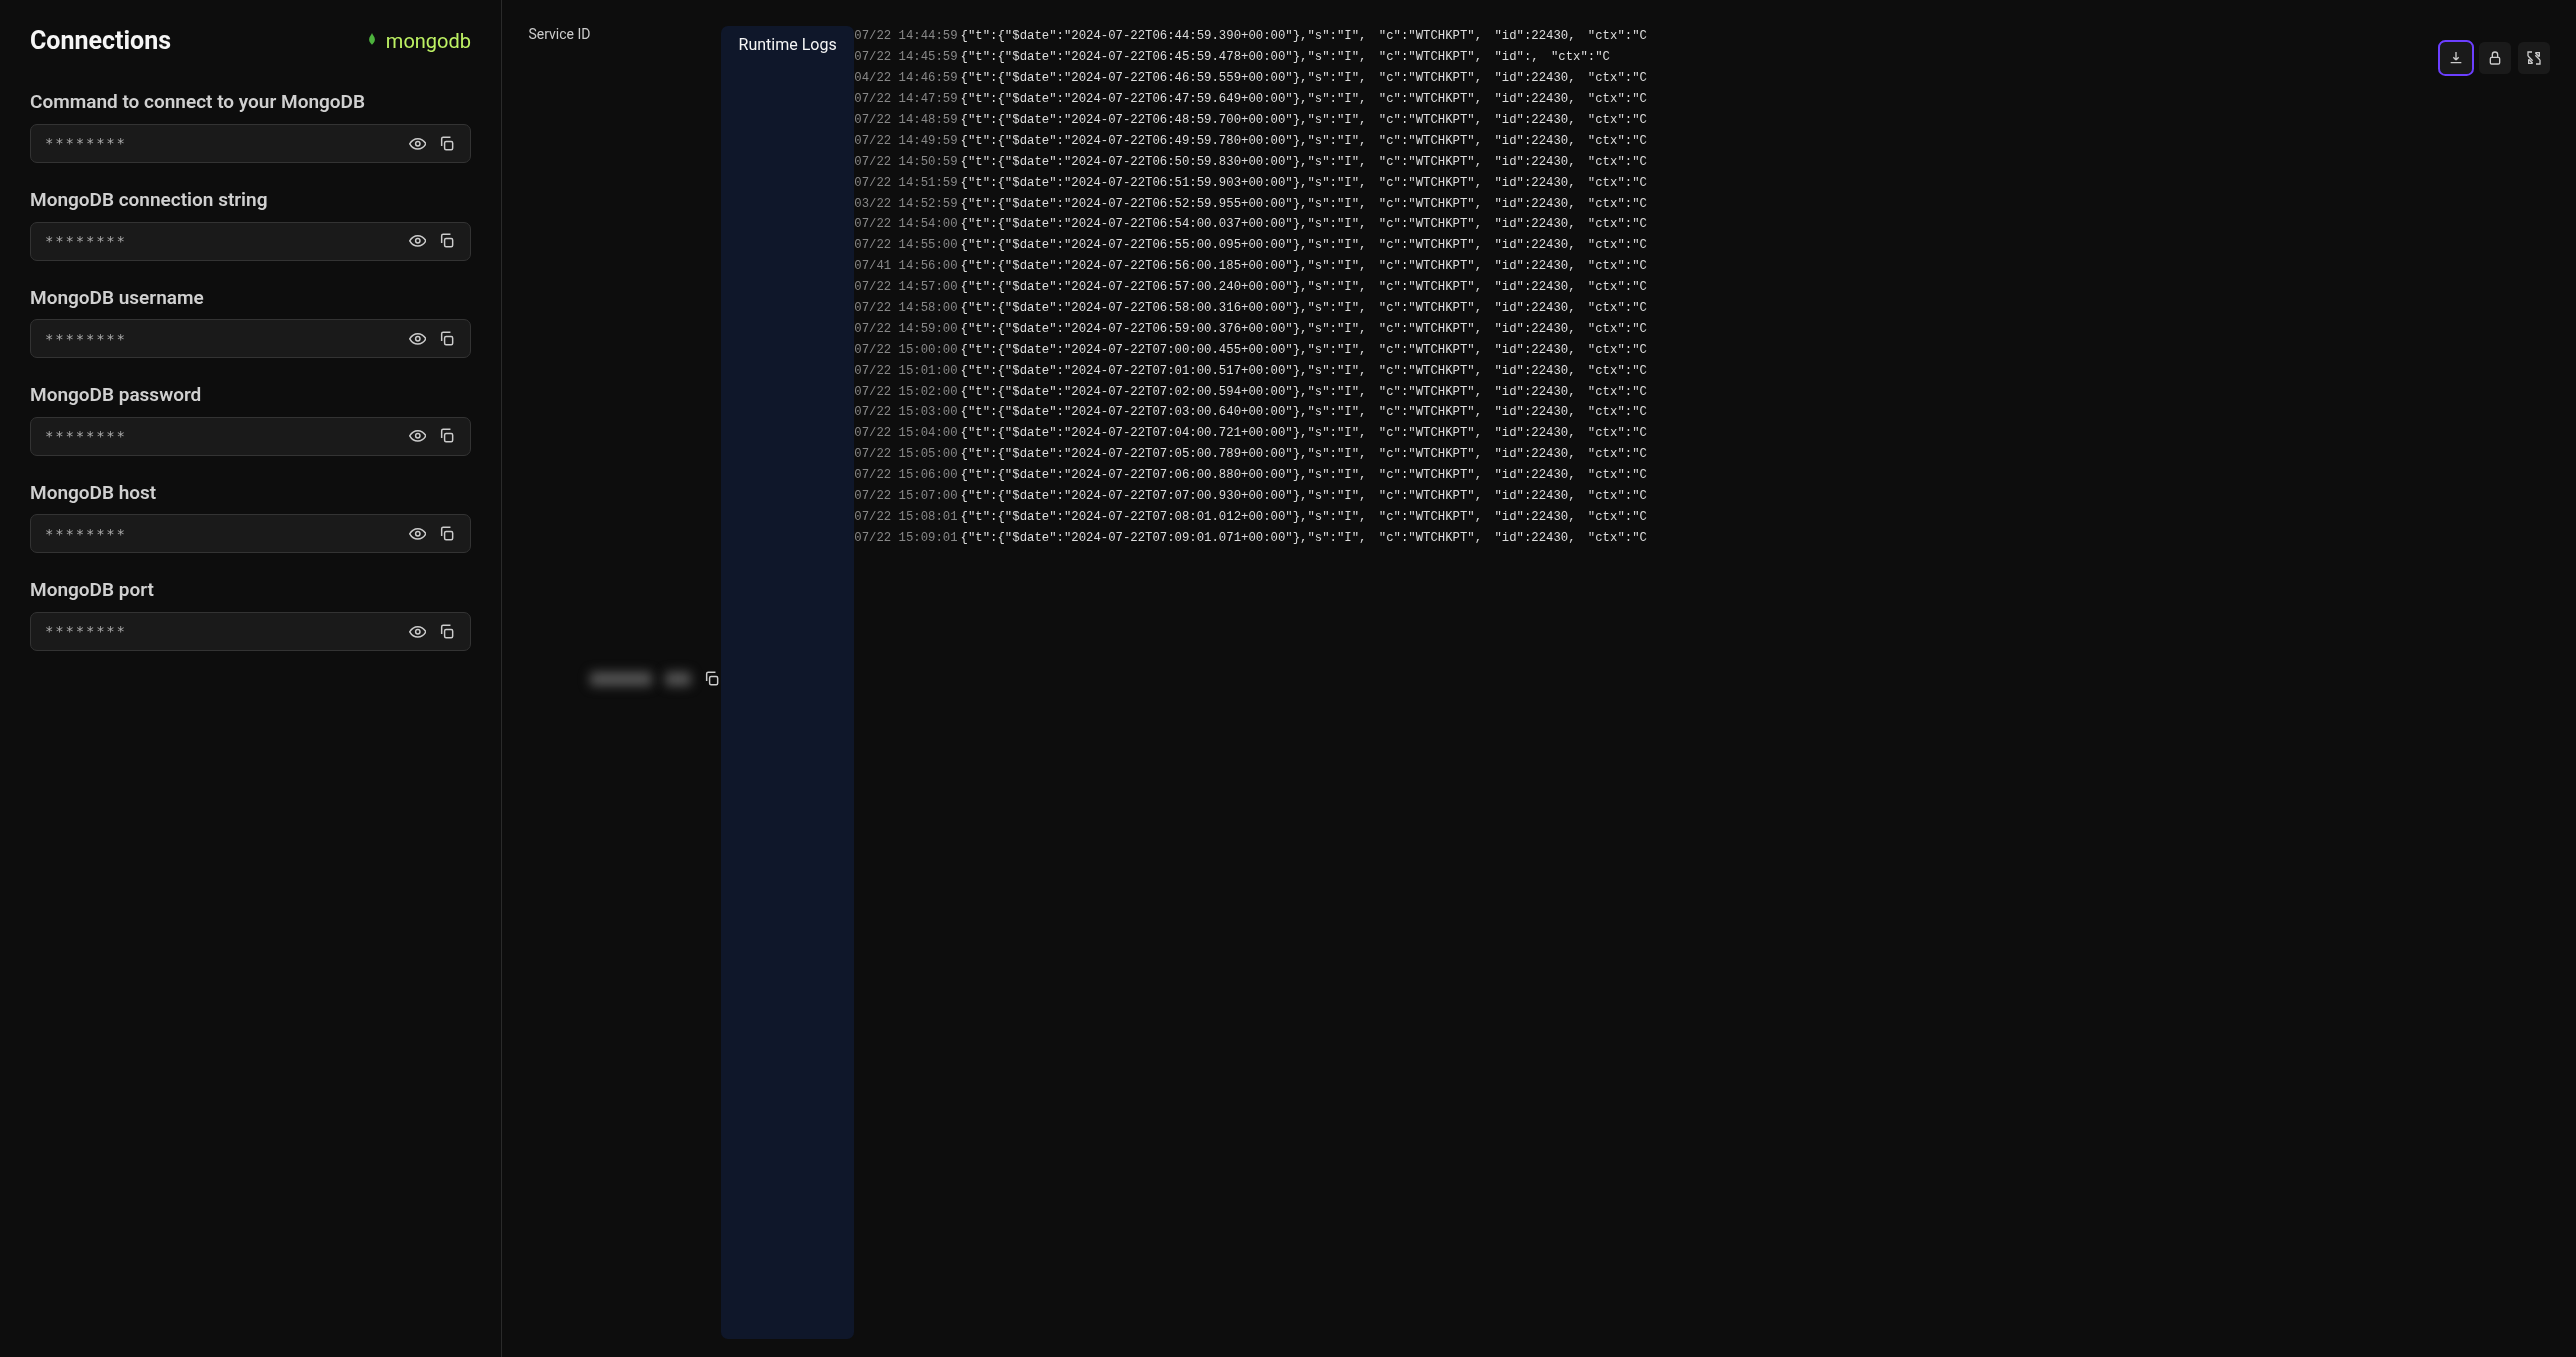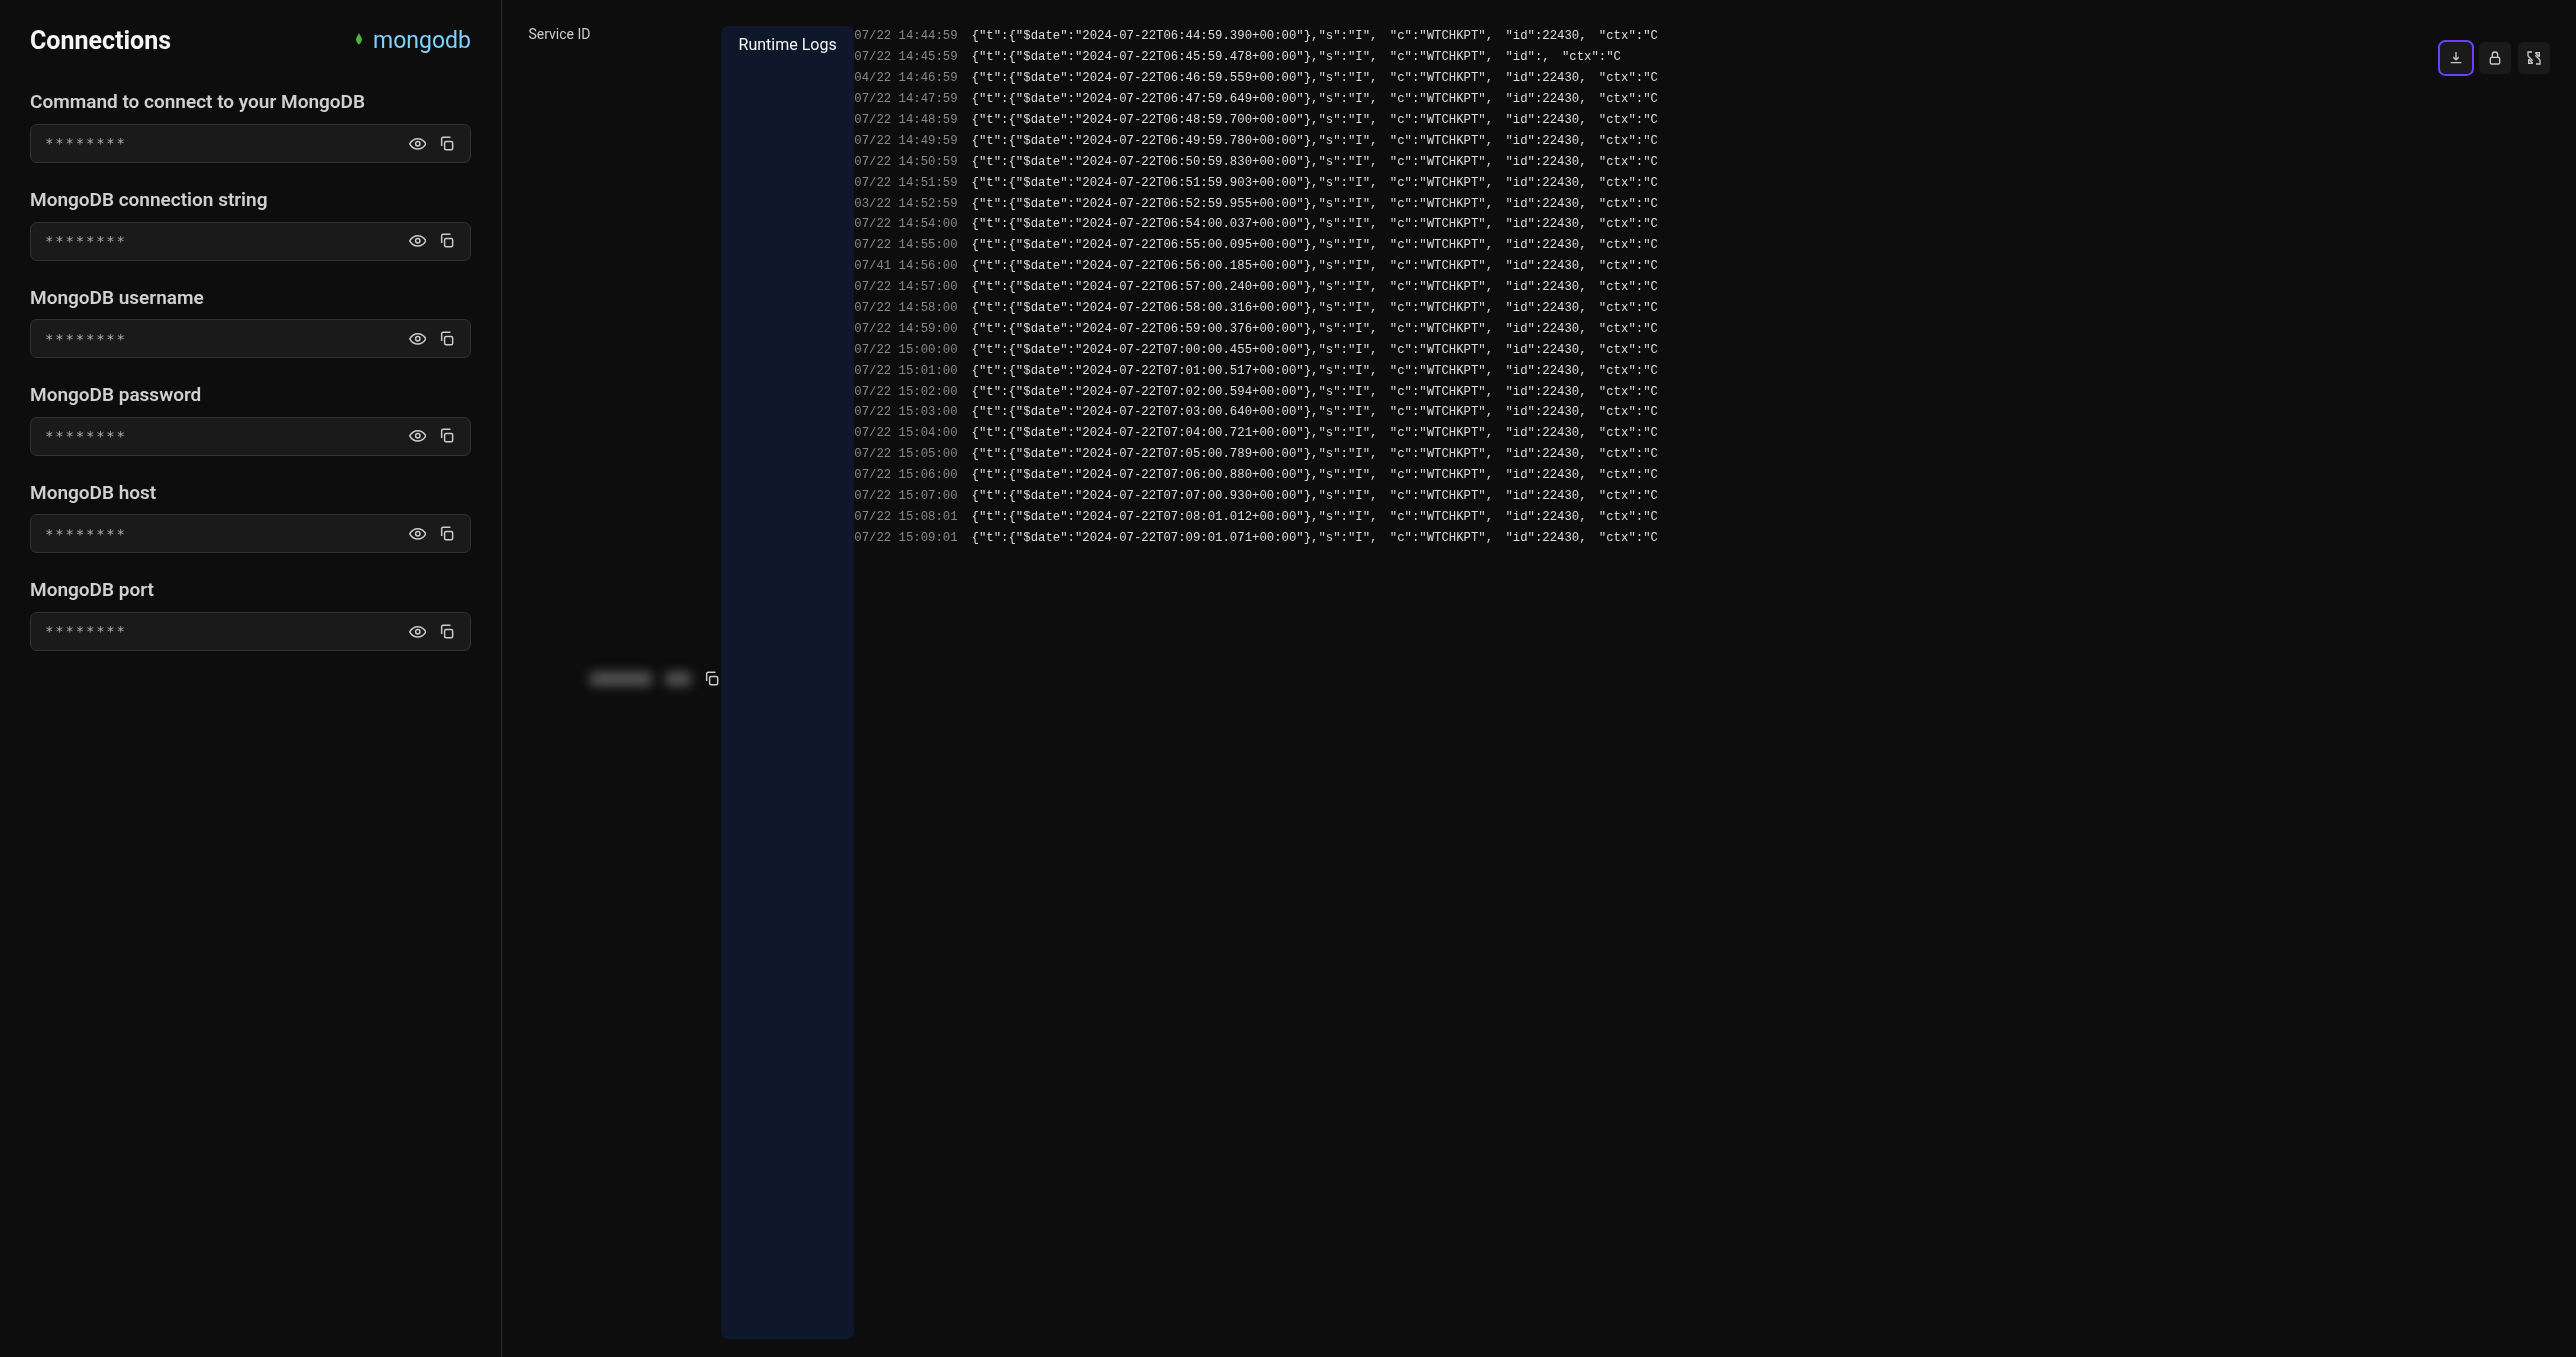--- a/index.html
+++ b/index.html
@@ -29,22 +29,22 @@
     }
     .title {
       font-size: 25px;
       font-weight: 700;
       color: #f5f5f5;
     }
     .mongo-badge {
       display: flex;
       align-items: center;
       gap: 7px;
-      font-size: 23px;
-      color: #7dd3fc;
+      font-size: 20px;
+      color: #bef264;
     }
     .mongo-leaf {
       color: #4db33d;
       font-size: 16px;
     }
     .field-group {
       margin-bottom: 25px;
     }
     .field-label {
       font-size: 19px;
@@ -149,21 +149,21 @@
       outline: 2.6px solid #6c3fff;
       outline-offset: -0.9px;
     }
     .log-action-btn svg {
       width: 16px;
       height: 16px;
     }
     .log-line {
       white-space: nowrap;
       display: flex;
-      gap: 14px;
+      gap: 3px;
     }
     .log-time {
       color: #888;
       min-width: 97px;
     }
     .log-content {
       color: #ddd;
     }
     .log-c {
       margin-left: 12.3px;

